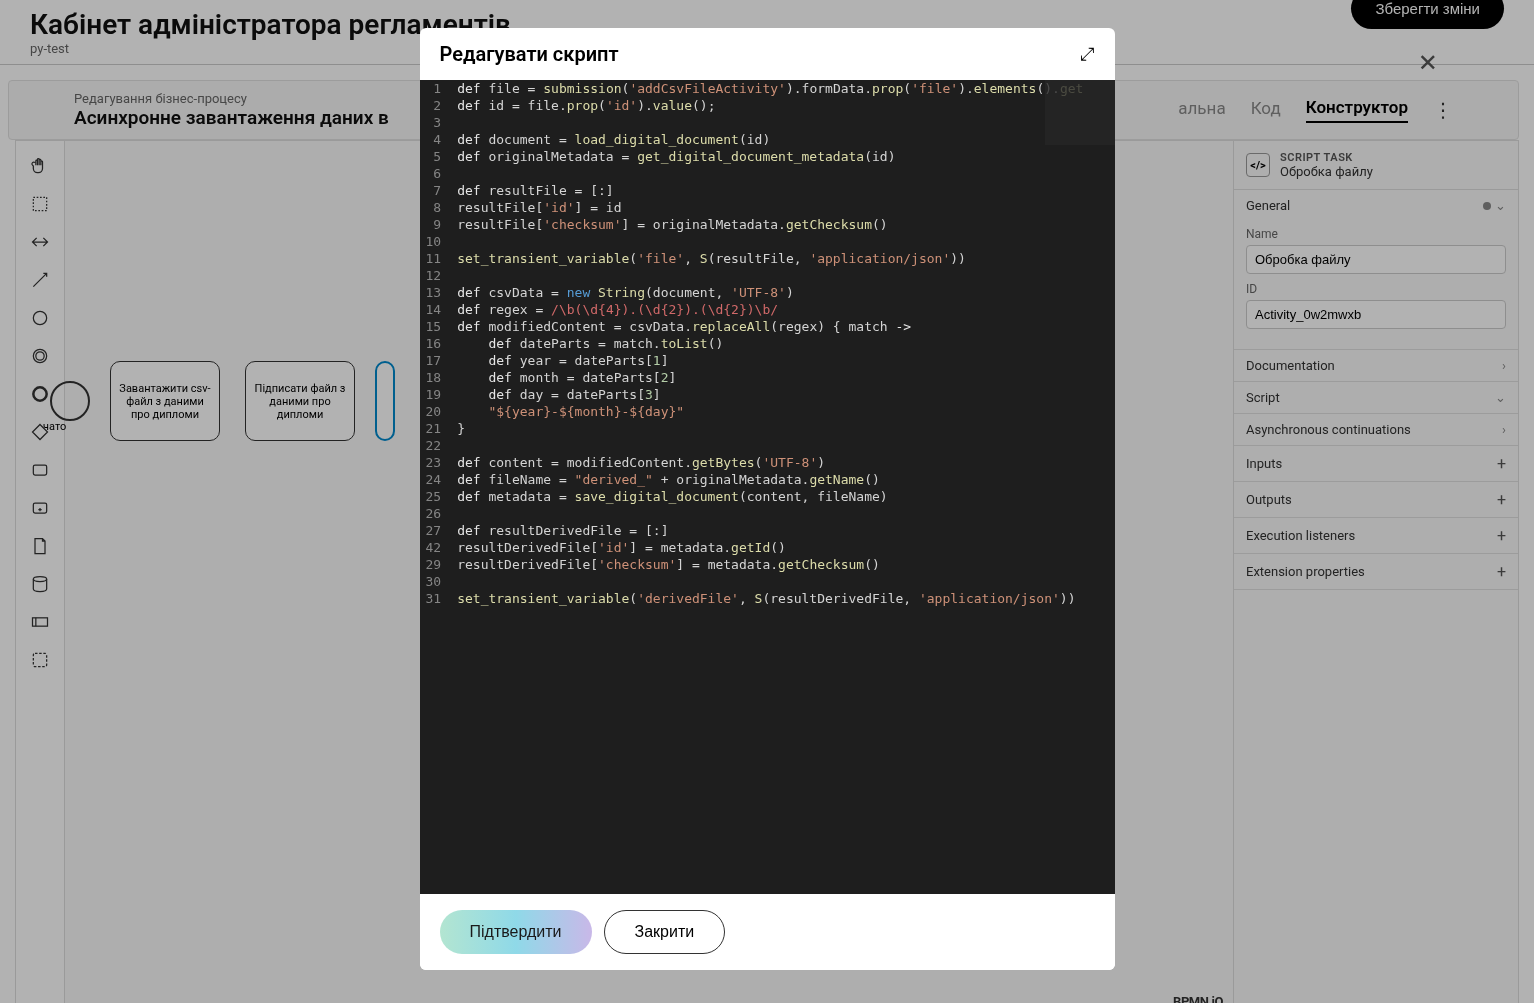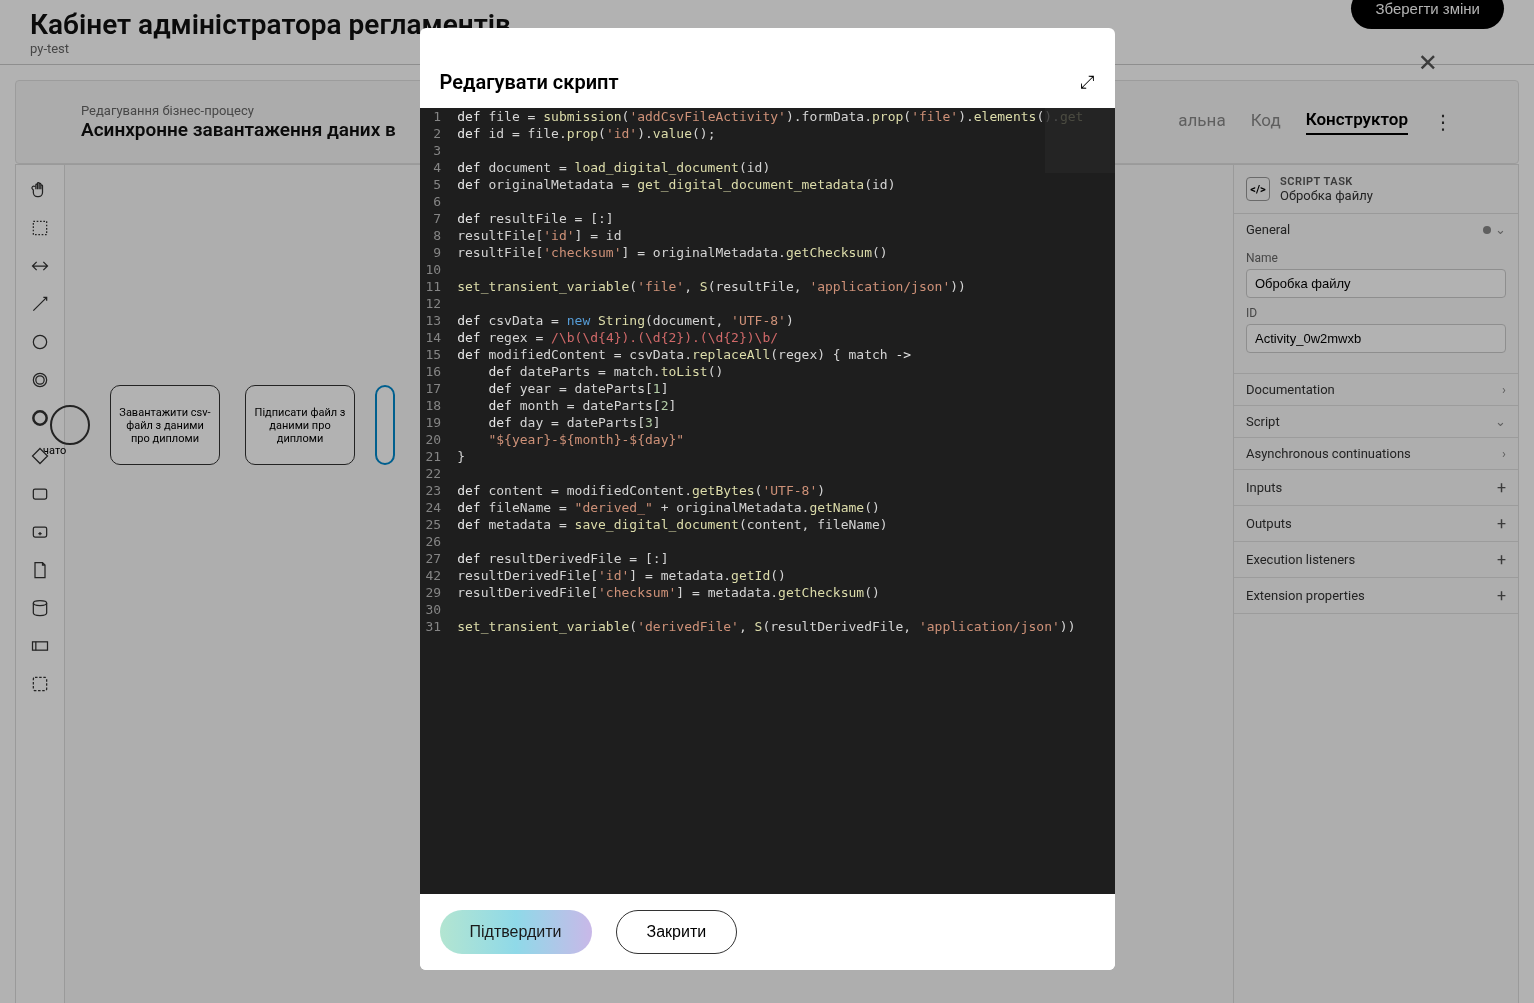--- a/index.html
+++ b/index.html
@@ -7,21 +7,21 @@
 
 
 .header { display: flex; align-items: center; justify-content: space-between; padding: 10px 30px; border-bottom: 1px solid #ccc; height: 65px; }
 .header-left .title { font-size: 28px; font-weight: 600; color: #111; }
 .header-left .subtitle { font-size: 13px; color: #666; }
 .header-right { display: flex; align-items: center; gap: 20px; flex-direction: column; }
 .btn-save { background: #000; color: #fff; border: none; border-radius: 25px; padding: 12px 24px; font-size: 15px; cursor: pointer; }
 .close-x { font-size: 24px; color: #555; cursor: pointer; }
 
 
-.subheader { display: flex; align-items: center; justify-content: space-between; padding: 22px 65px; background: #f7f7f7; border: 1px solid #e0e0e0; margin: 15px 15px 0 15px; border-radius: 4px; }
+.subheader { display: flex; align-items: center; justify-content: space-between; padding: 10px 65px; background: #f7f7f7; border: 1px solid #e0e0e0; margin: 15px 15px 0 8px; border-radius: 4px; }
 .subheader-left .breadcrumb { font-size: 13px; color: #666; }
 .subheader-left .page-title { font-size: 19px; font-weight: 600; color: #111; }
 .tabs { display: flex; gap: 25px; align-items: center; }
 .tab { font-size: 17px; color: #888; cursor: pointer; padding-bottom: 4px; }
 .tab.active { color: #000; font-weight: 600; border-bottom: 2px solid #000; }
 .more-icon { font-size: 20px; color: #333; cursor: pointer; }
 
 
 .main { display: flex; margin: 0 15px; height: 880px; }
 .toolbar { width: 50px; background: #fff; border: 1px solid #ddd; display: flex; flex-direction: column; align-items: center; padding: 10px 0; gap: 8px; }
@@ -44,36 +44,36 @@
 .props-label { font-size: 12px; color: #666; margin-bottom: 4px; display: block; }
 .props-input { width: 100%; padding: 6px 8px; border: 1px solid #ccc; border-radius: 4px; background: #fff; font-size: 13px; margin-bottom: 8px; }
 .btn-script { background: #0098db; color: #fff; border: none; border-radius: 4px; padding: 6px 12px; font-size: 13px; cursor: pointer; }
 .dot-indicator { width: 8px; height: 8px; background: #888; border-radius: 50%; display: inline-block; margin-right: 4px; }
 .chevron { color: #888; }
 .plus { color: #555; font-size: 16px; }
 
 
 .overlay { position: absolute; inset: 0; background: rgba(0,0,0,0.3); display: flex; align-items: flex-start; justify-content: center; padding-top: 28px; }
 .modal { background: #fff; width: 695px; border-radius: 6px; overflow: hidden; display: flex; flex-direction: column; height: 942px; }
-.modal-header { display: flex; justify-content: space-between; align-items: center; padding: 14px 20px; margin-top: 28px; }
+.modal-header { display: flex; justify-content: space-between; align-items: center; padding: 14px 20px; }
 .modal-title { font-size: 20px; font-weight: 600; }
 .expand-icon { font-size: 18px; cursor: pointer; }
 .editor { flex: 1; background: #1e1e1e; display: flex; font-family: "Consolas", "Monaco", monospace; font-size: 13px; line-height: 17px; position: relative; overflow: hidden; }
 .gutter { background: #1e1e1e; color: #858585; padding: 0 10px 0 0; text-align: right; user-select: none; min-width: 35px; }
 .gutter div { padding: 0 6px; }
 .code { flex: 1; color: #d4d4d4; white-space: pre; overflow: hidden; }
 .code .kw { color: #e5e5e5; }
 .code .str { color: #ce9178; }
 .code .num { color: #b5cea8; }
 .code .op { color: #d4d4d4; }
 .code .fn { color: #dcdcaa; }
 .code .rx { color: #d16969; }
 .code .new { color: #569cd6; }
 .minimap { position: absolute; right: 0; top: 0; width: 70px; height: 65px; background: #252526; opacity: 0.8; }
-.modal-footer { display: flex; gap: 24px; padding: 16px 20px; background: #fff; }
+.modal-footer { display: flex; gap: 12px; padding: 16px 20px; background: #fff; }
 .btn-confirm { background: linear-gradient(90deg, #b3e5d1, #8fd9e8, #c9b8e8); border: none; border-radius: 25px; padding: 12px 30px; font-size: 16px; cursor: pointer; color: #1a1a1a; font-weight: 500; }
 .btn-cancel { background: #fff; border: 1px solid #333; border-radius: 25px; padding: 12px 30px; font-size: 16px; cursor: pointer; }
 
 .bpmn-logo { position: absolute; bottom: 10px; right: 10px; font-size: 13px; font-weight: bold; color: #333; letter-spacing: -0.5px; }
 </style>
 </head>
 <body>
 
 <div class="header">
   <div class="header-left">

